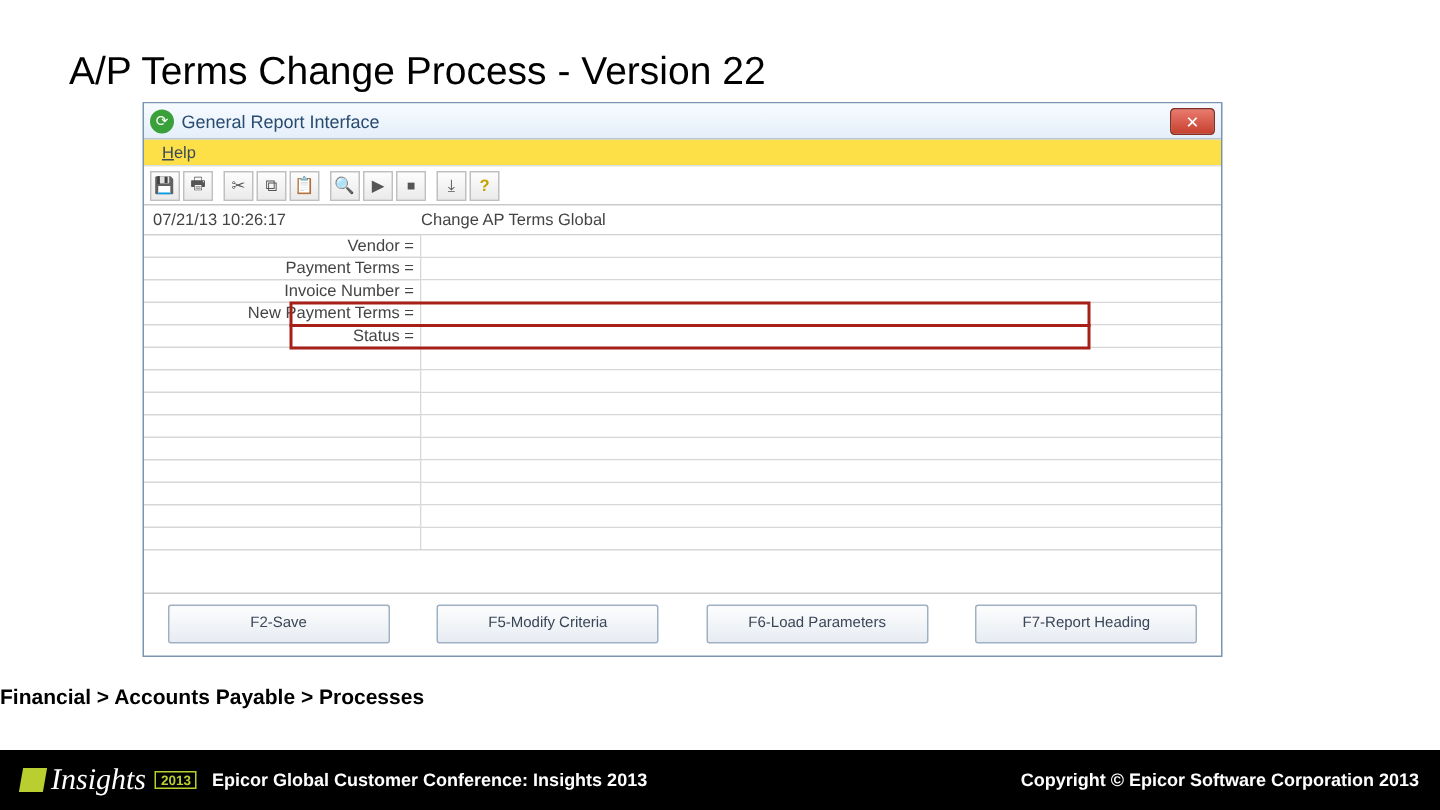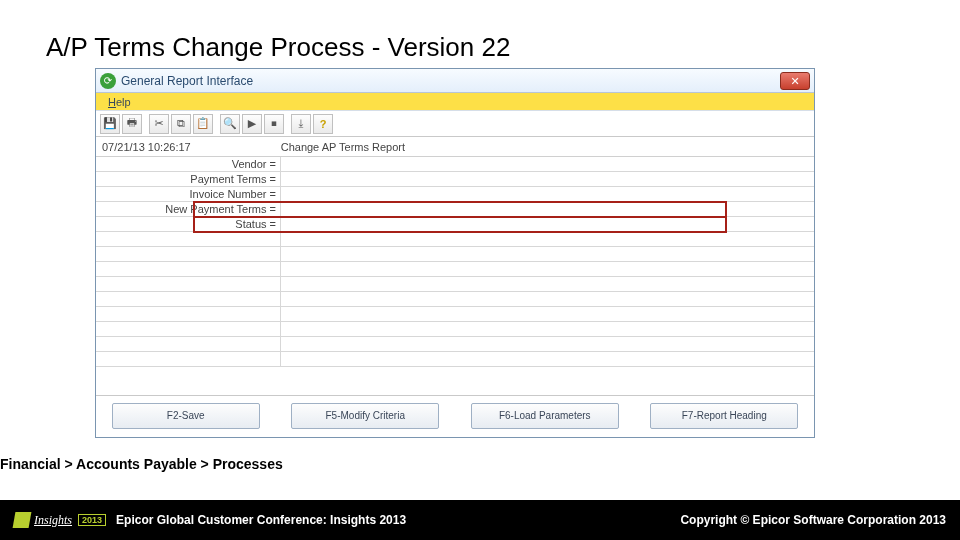--- a/index.html
+++ b/index.html
@@ -34,21 +34,21 @@
 
   .button-bar { position: absolute; bottom: 8px; left: 0; right: 0; height: 34px; border-top: 1px solid #c9c9c9; padding-top: 6px; display: flex; align-items: center; justify-content: space-around; }
   .button-bar .bbtn { width: 148px; height: 26px; background: linear-gradient(#fdfdfd,#e7ecf2); border: 1px solid #9fb0c4; border-radius: 2px; font-size: 10px; color: #3a4658; display: flex; align-items: center; justify-content: center; cursor: pointer; }
 
   .breadcrumb { position: absolute; left: 0; right: 0; top: 456px; text-align: left; font-size: 14px; font-weight: bold; color: #000; }
 
   .footer { position: absolute; left: 0; right: 0; bottom: 0; height: 40px; background: #000; color: #fff; display: flex; align-items: center; justify-content: space-between; padding: 0 14px; font-size: 12px; font-weight: bold; }
   .footer-left { display:flex; align-items:center; gap:10px; }
   .logo { display:flex; align-items:center; gap:4px; }
   .logo-mark { width:16px; height:16px; background:#b8cf2f; display:inline-block; transform: skewX(-10deg); }
-  .logo-text { font-family: Georgia, serif; font-style: italic; font-size:12px; font-weight:normal;text-decoration:underline; }
+  .logo-text { font-family: Georgia, serif; font-style: italic; font-size:20px; font-weight:normal; }
   .logo-year { display:inline-block; border:1px solid #b8cf2f; color:#b8cf2f; font-size:9px; padding:0 3px; margin-left:2px; }
 </style>
 </head>
 <body>
 
 <div class="slide">
 
   <div class="slide-title">A/P Terms Change Process  - Version 22</div>
 
   <div class="app-window">
@@ -76,21 +76,21 @@
       <div class="tbtn">🔍</div>
       <div class="tbtn">▶</div>
       <div class="tbtn">⏹</div>
       <div class="sep"></div>
       <div class="tbtn">⤓</div>
       <div class="tbtn" style="color:#c8a000;font-weight:bold;">?</div>
     </div>
 
     <div class="status-row">
       <span>07/21/13 10:26:17</span>
-      <span>Change AP Terms Report</span>
+      <span>Change AP Terms Global</span>
     </div>
 
     <div class="form-area">
       <div class="form-row">
         <div class="label">Vendor =</div>
         <div class="field"></div>
       </div>
       <div class="form-row">
         <div class="label">Payment Terms =</div>
         <div class="field"></div>

